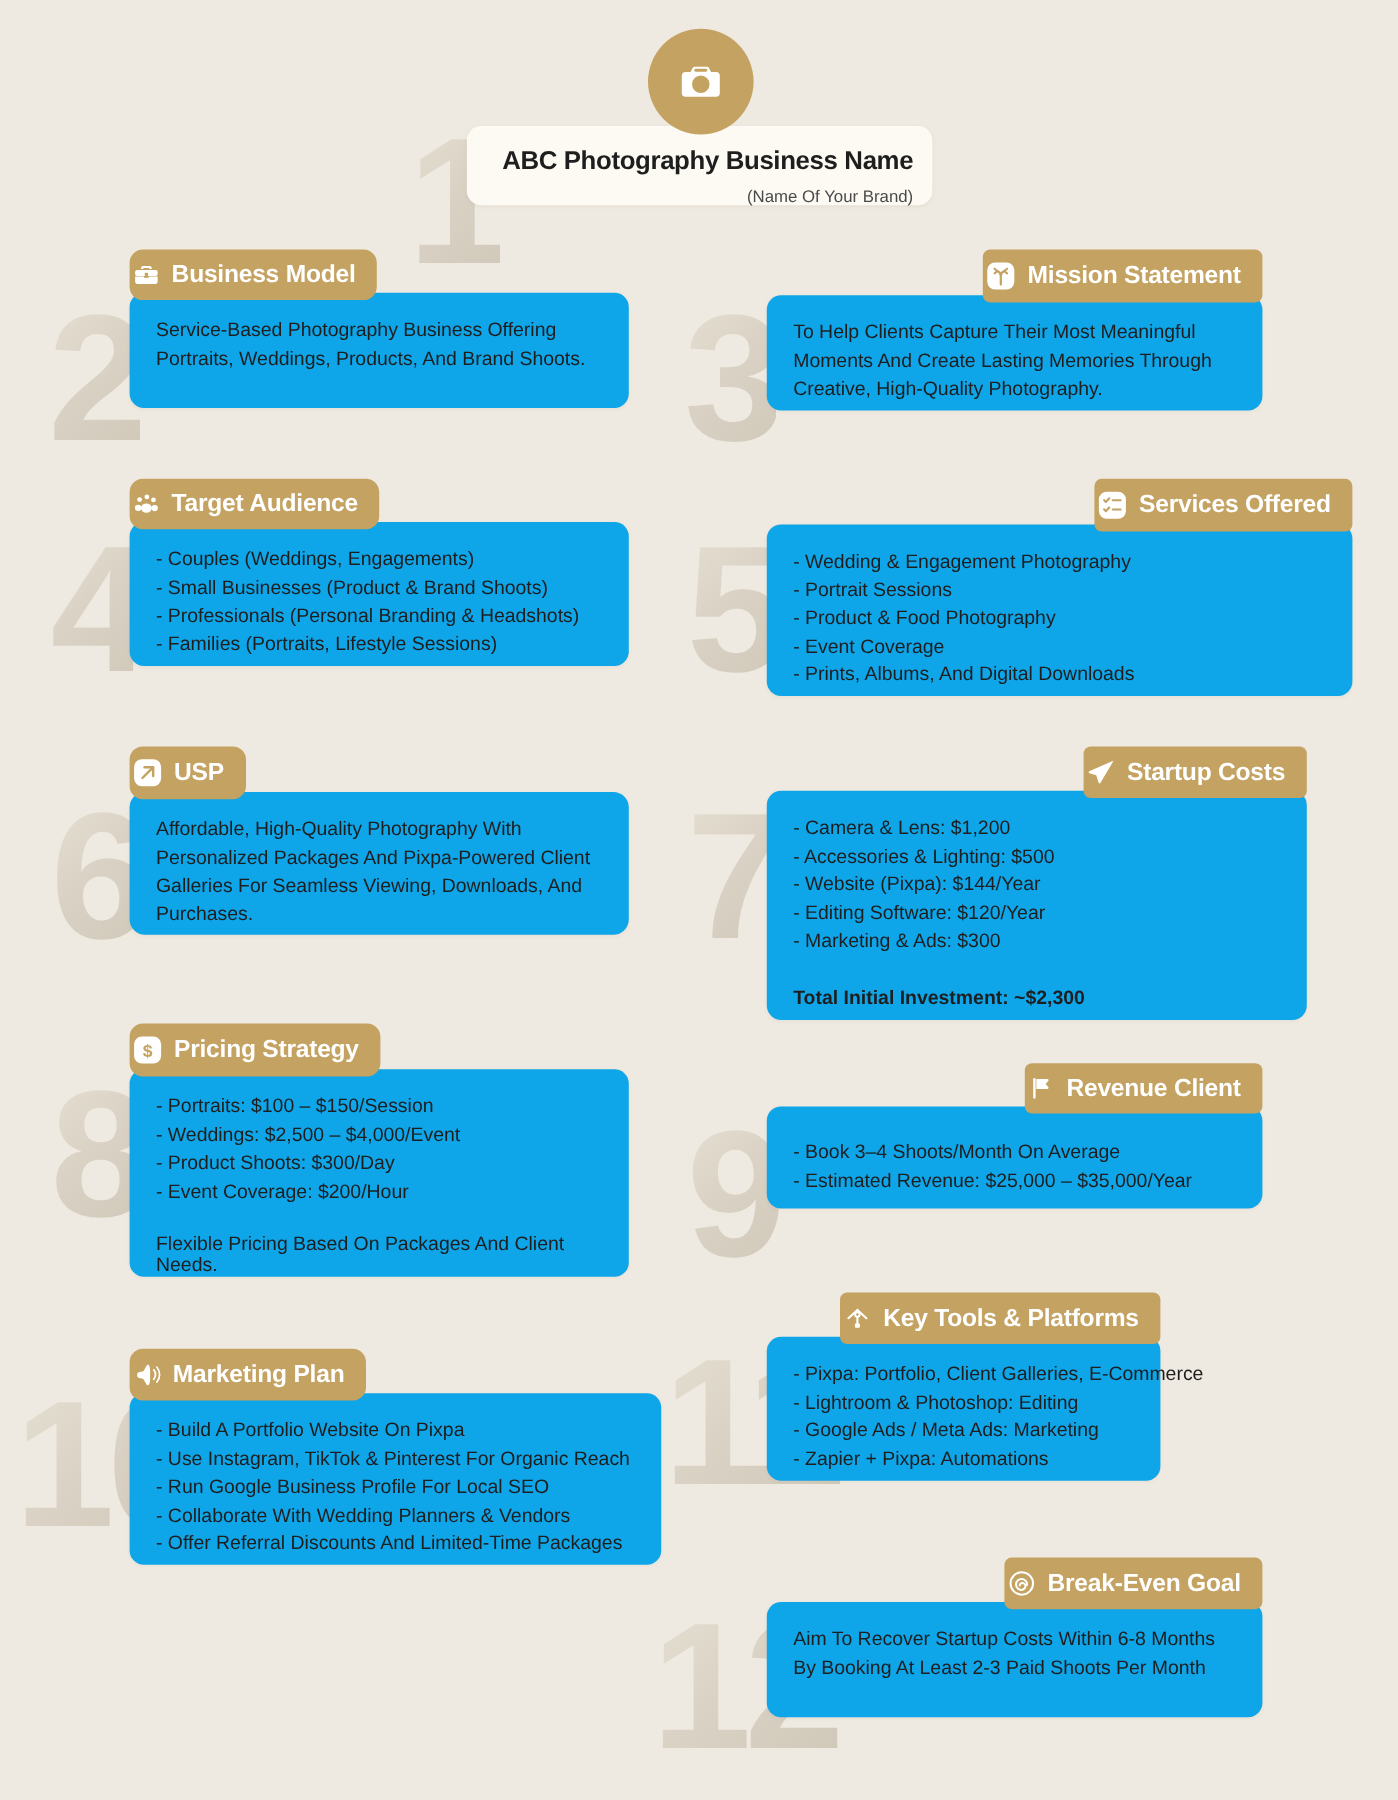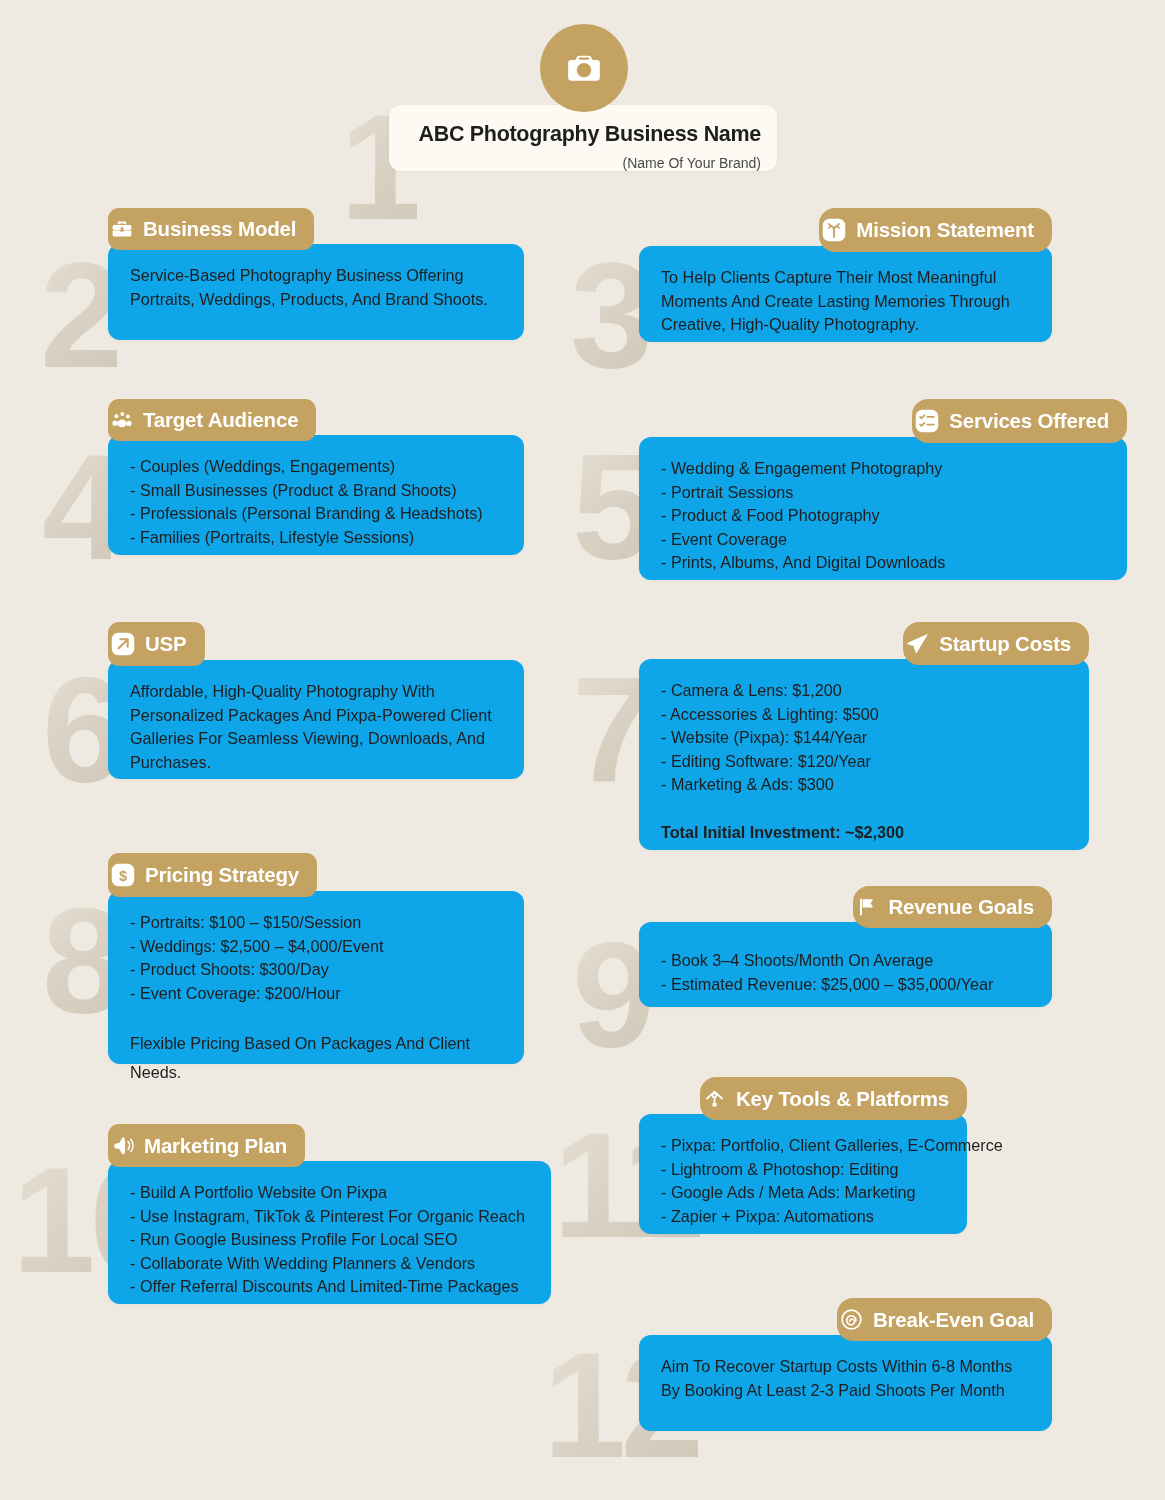--- a/index.html
+++ b/index.html
@@ -90,21 +90,21 @@
     display: inline-flex;
     align-items: center;
     gap: 9px;
     background: #C4A261;
     border-radius: 11px 11px 11px 11px;
     padding: 9px 18px 9px 2px;
     position: relative;
     z-index: 4;
   }
   .badge-right {
-    border-radius: 16px;
+    border-radius: 6px;
   }
   .badge-label {
     font-size: 20.5px;
     font-weight: 700;
     color: #FFFFFF;
     letter-spacing: -0.2px;
     white-space: nowrap;
   }
   .card {
     background: #0ea5e9;
@@ -121,21 +121,21 @@
     font-size: 16.2px;
     line-height: 23.5px;
     color: #1E1E1E;
     white-space: nowrap;
   }
   .card-para {
     white-space: normal;
   }
   .card-note {
     font-size: 16.2px;
-    line-height: 29px;
+    line-height: 17px;
     color: #1E1E1E;
     margin-top: 24px;
   }
   .card-total {
     font-size: 16.2px;
     line-height: 23.5px;
     color: #1E1E1E;
     font-weight: 700;
     margin-top: 24px;
   }
@@ -265,21 +265,21 @@
     <div class="badge">
       <span>
         <svg class="ic" width="26" height="26" viewBox="0 0 24 24">
           <rect x="1.6" y="1.6" width="20.8" height="20.8" rx="6" fill="#FFFFFF"></rect>
           <path d="M8 16 16 8" stroke="#C4A261" stroke-width="1.9" stroke-linecap="round"></path>
           <path d="M9.6 7.7H16.3V14.4" stroke="#C4A261" stroke-width="1.9" fill="none" stroke-linecap="round" stroke-linejoin="round"></path>
         </svg>
       </span>
       <span class="badge-label">USP</span>
     </div>
-    <div class="card" style="height:119px;">
+    <div class="card" style="height:119px;border-radius:13px;">
       <div class="card-para">Affordable, High-Quality Photography With Personalized Packages And Pixpa-Powered Client Galleries For Seamless Viewing, Downloads, And Purchases.</div>
     </div>
   </div>
 
   <div class="section right-align" style="left:639px; top:622px; width:450px;">
     <div class="badge-wrap">
       <div class="badge badge-right">
         <span>
           <svg class="ic" width="25" height="25" viewBox="0 0 24 24" fill="#FFFFFF">
             <path d="M21.2 3.1 2.6 11.3c-.7.3-.6 1.3.1 1.5l5.5 1.7 1.9 5.9c.2.7 1.2.8 1.5.1l9.9-16.6c.3-.6-.3-1.2-.9-.8-.0 0 .6-.4.6-.4Z"></path>
@@ -319,21 +319,21 @@
 
   <div class="section right-align" style="left:639px; top:886px; width:413px;">
     <div class="badge-wrap">
       <div class="badge badge-right">
         <span>
           <svg class="ic" width="24" height="24" viewBox="0 0 24 24" fill="#FFFFFF">
             <rect x="5.0" y="3.4" width="2.0" height="17.2" rx="1"></rect>
             <path d="M7.6 4.2h9.3c.8 0 1.2.9.7 1.5l-2.2 2.6 2.2 2.6c.5.6.1 1.5-.7 1.5H7.6V4.2Z"></path>
           </svg>
         </span>
-        <span class="badge-label">Revenue Goals</span>
+        <span class="badge-label">Revenue Client</span>
       </div>
     </div>
     <div class="card" style="height:85px; padding-top:27px;">
       <div class="card-line">- Book 3–4 Shoots/Month On Average</div>
       <div class="card-line">- Estimated Revenue: $25,000 – $35,000/Year</div>
     </div>
   </div>
 
   <div class="section" style="left:108px; top:1124px; width:443px;">
     <div class="badge">

